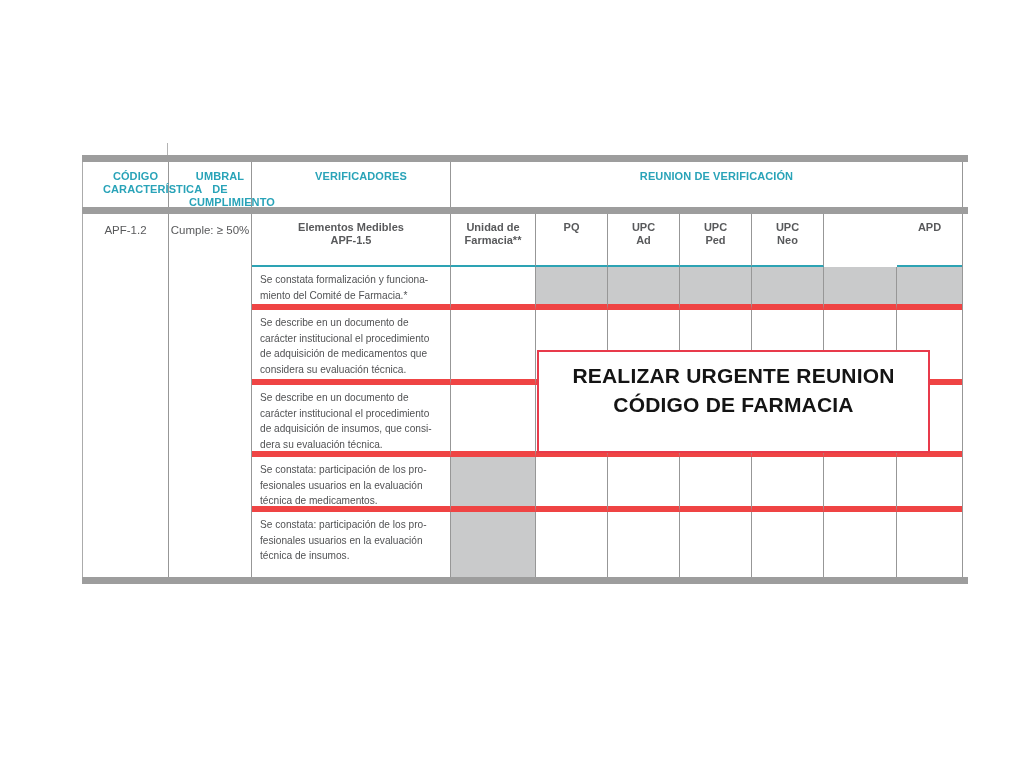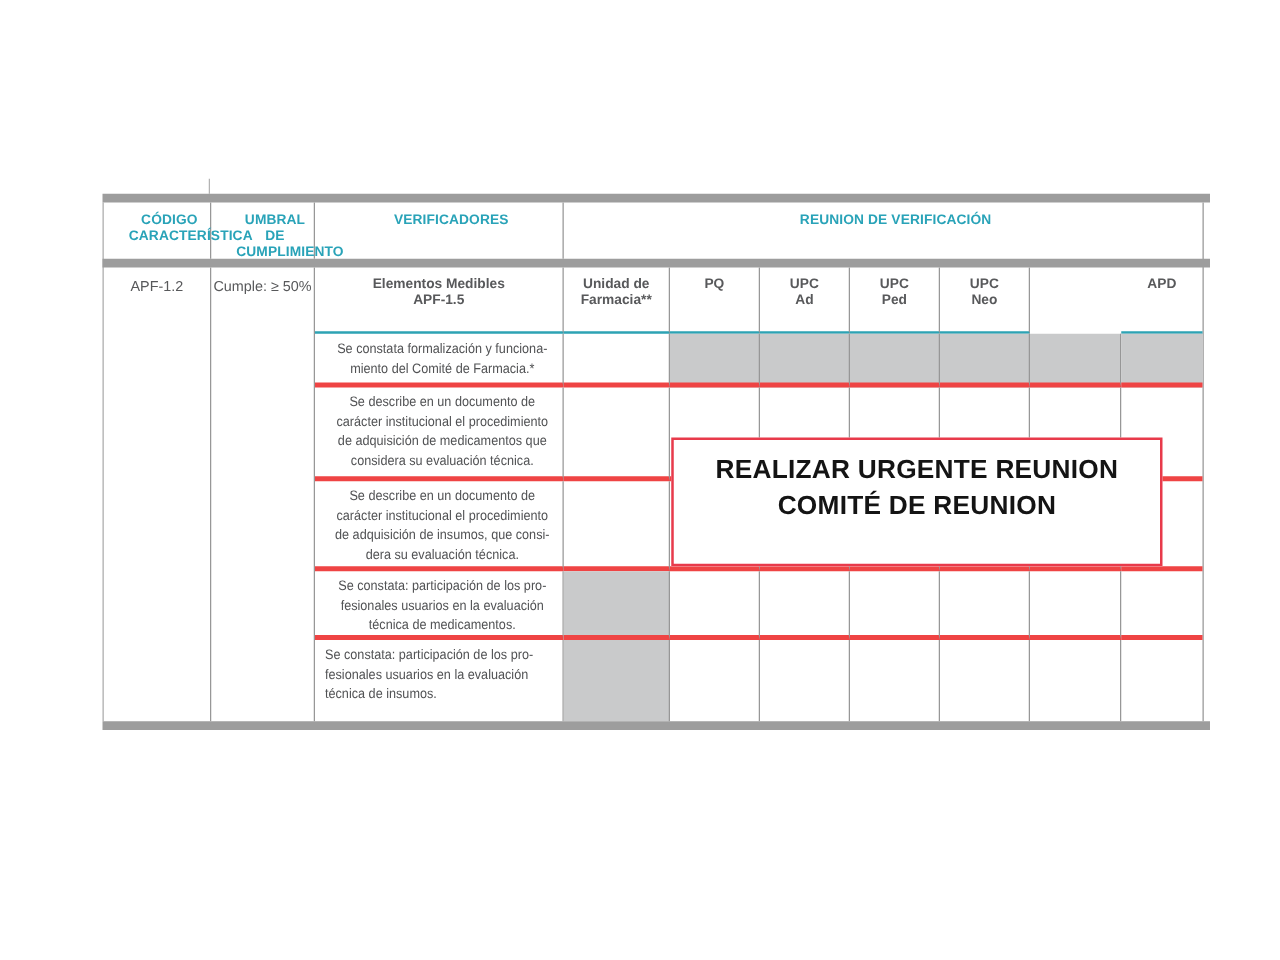--- a/index.html
+++ b/index.html
@@ -22,21 +22,21 @@
     position: absolute; left: 82px; top: 162px;
     display: grid;
     grid-template-columns: 86px 83px 199px 85px 72px 72px 72px 72px 73px 65px;
     grid-template-rows: 45px 7px 53px 43px 75px 72px 55px 65px;
     border-left: 1px solid #ababab;
     border-right: 1px solid #979797;
     z-index: 1;
   }
   .cell { min-width: 0; min-height: 0; }
   .bR { border-right: 1px solid #979797; }
-  .bB { border-bottom: 4px solid #ef4444; text-align: center; }
+  .bB { border-bottom: 6px solid #ef4444; }
   .tealB { border-bottom: 2px solid #2da3b4; }
   .shade { background: #c9cacb; }
   .pre { white-space: pre-line; }
 
   .th-teal {
     color: #29a3b8; font-weight: bold; font-size: 11px; line-height: 13px;
     text-align: center; padding-top: 8px; letter-spacing: 0.1px; margin-left: 20px;
   }
   .th-gray {
     color: #58595b; font-weight: bold; font-size: 11px; line-height: 13px;
@@ -163,16 +163,16 @@
     <div class="cell" style="grid-area:8/10"></div>
 
   </div>
 
   <div class="bar bar-top"></div>
   <div class="bar bar-mid"></div>
   <div class="bar bar-bottom"></div>
 
   <div class="annotation">
     <div class="txt pre">REALIZAR URGENTE REUNION
-COMITÉ DE REUNION</div>
+CÓDIGO DE FARMACIA</div>
   </div>
 
 </div>
 
 </body></html>

